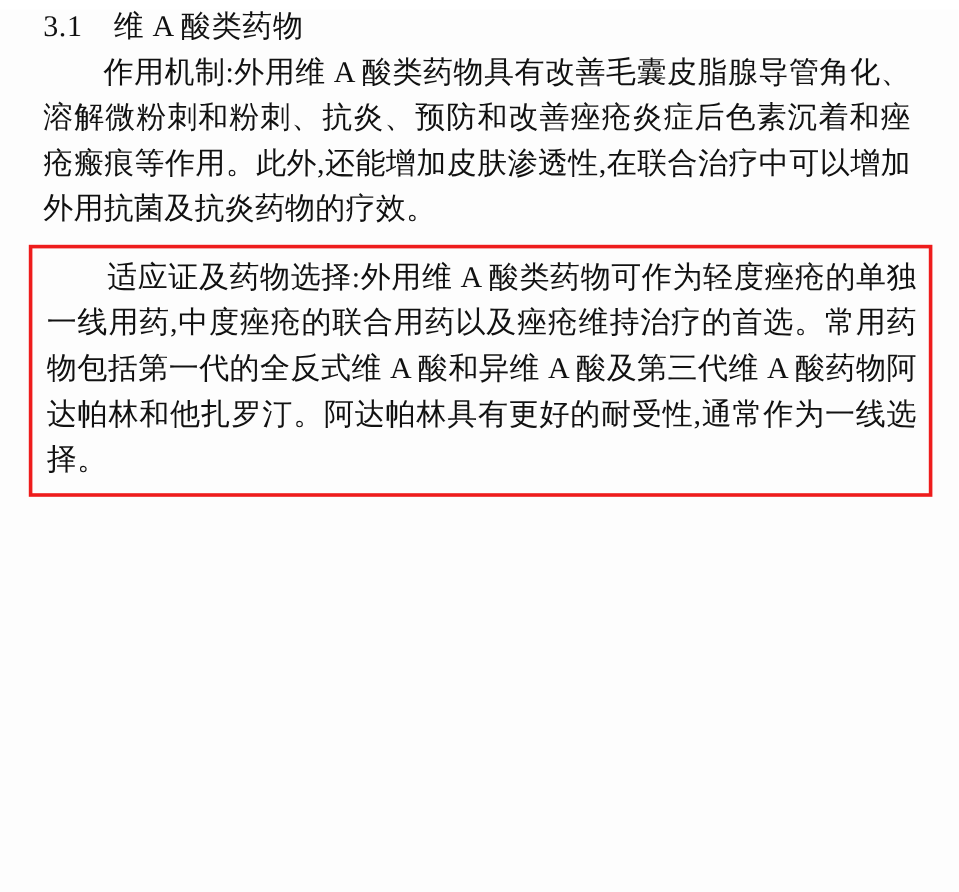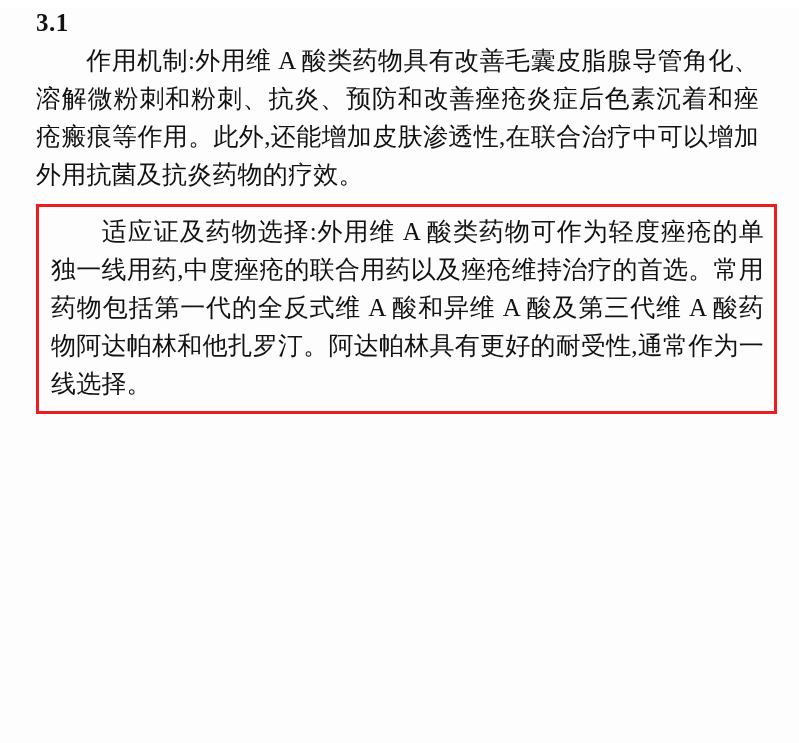--- a/index.html
+++ b/index.html
@@ -25,61 +25,61 @@
   .section-heading {
     display: flex;
     align-items: baseline;
     font-size: 25px;
     line-height: 1.2;
     margin: 8px 0 4px 36px;
     letter-spacing: 0.5px;
   }
   .section-number {
     margin-right: 26px;
-    font-weight: bold;
   }
   .section-title {
     white-space: nowrap;
   }
   .para {
     font-size: 25px;
     line-height: 38px;
     text-align: justify;
     text-justify: inter-ideograph;
     margin: 0 40px 0 36px;
     letter-spacing: 0.2px;
   }
   .para .indent {
     display: inline-block;
     width: 50px;
   }
   .highlight-box {
     position: relative;
     border: 3px solid #ee1c1c;
-    margin: 10px 22px 8px 36px;
+    margin: 10px 22px 8px 24px;
     padding: 6px 8px 8px 6px;
     box-sizing: border-box;
   }
   .highlight-box .para {
     margin: 0 2px 0 6px;
   }
   .para-block {
     margin-top: 4px;
   }
   .para-block-last {
     margin-top: 6px;
   }
 </style>
 </head>
 <body>
 
 <div class="page">
 
   <div class="section-heading">
     <span class="section-number">3.1</span>
+    <span class="section-title">维 A 酸类药物</span>
   </div>
 
   <div class="para para-block"><span class="indent"></span><span>作用机制:外用维 A 酸类药物具有改善毛囊皮脂腺导管角化、溶解微粉刺和粉刺、抗炎、预防和改善痤疮炎症后色素沉着和痤疮瘢痕等作用。此外,还能增加皮肤渗透性,在联合治疗中可以增加外用抗菌及抗炎药物的疗效。</span></div>
 
   <div class="highlight-box">
     <div class="para"><span class="indent"></span><span>适应证及药物选择:外用维 A 酸类药物可作为轻度痤疮的单独一线用药,中度痤疮的联合用药以及痤疮维持治疗的首选。常用药物包括第一代的全反式维 A 酸和异维 A 酸及第三代维 A 酸药物阿达帕林和他扎罗汀。阿达帕林具有更好的耐受性,通常作为一线选择。</span></div>
   </div>
 
 
 </div>

